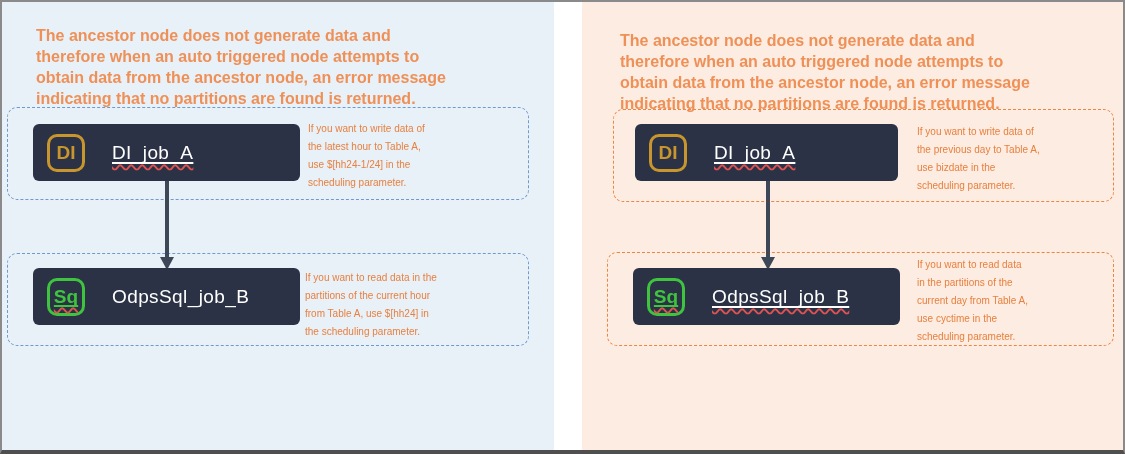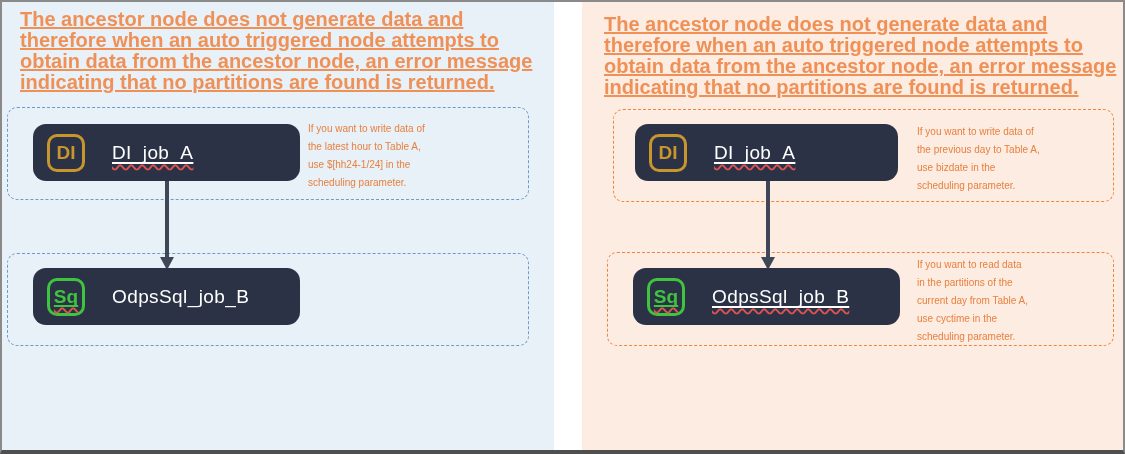--- a/index.html
+++ b/index.html
@@ -12,40 +12,40 @@
     position:absolute; left:0; top:0; width:1125px; height:454px;
     box-sizing:border-box; background:#ffffff;
     border:2px solid #8a8a8a; border-bottom:4px solid #4f4f4f;
     overflow:hidden;
   }
   .panel { position:absolute; top:0; height:448px; }
   .panel-left  { left:0;    width:552px; background:var(--left-panel-bg); }
   .panel-right { left:580px; width:541px; background:var(--right-panel-bg); }
 
   .panel-header {
-    position:absolute; margin:0; font-weight:bold; font-size:20px;
-    line-height:21px; color:var(--header-text); white-space:pre-line;text-decoration:underline;
+    position:absolute; margin:16px; font-weight:bold; font-size:16px;
+    line-height:21px; color:var(--header-text); white-space:pre-line;
   }
   .panel-left  .panel-header { left:18px; top:7px; }
   .panel-right .panel-header { left:22px; top:12px; }
 
   .dashed-box {
     position:absolute; box-sizing:border-box;
     border:1.5px dashed; border-radius:10px;
   }
   .panel-left  .dashed-box { border-color:var(--left-dashed-border); }
   .panel-right .dashed-box { border-color:var(--right-dashed-border); }
   .panel-left  .box-top    { left:5px;  top:105px; width:522px; height:93px; }
   .panel-left  .box-bottom { left:5px;  top:251px; width:522px; height:93px; }
   .panel-right .box-top    { left:31px; top:107px; width:501px; height:93px; }
   .panel-right .box-bottom { left:25px; top:250px; width:507px; height:94px; }
 
   .node {
     position:absolute; width:267px; height:57px;
-    background:var(--node-bg); border-radius:13px;
+    background:var(--node-bg); border-radius:6px;
     display:flex; align-items:center;
   }
   .panel-left  .node-top    { left:31px; top:122px; }
   .panel-left  .node-bottom { left:31px; top:266px; }
   .panel-right .node-top    { left:53px; top:122px; width:263px; }
   .panel-right .node-bottom { left:51px; top:266px; }
 
   .node-icon {
     margin-left:14px; width:38px; height:38px; box-sizing:border-box;
     border:3px solid; border-radius:10px; flex:0 0 auto;
@@ -120,20 +120,24 @@
       <span class="node-icon sq-style">
           <span class="wavy"><span class="solid-u">Sq</span></span>
         </span>
       <span class="node-label">OdpsSql_job_B</span>
     </div>
 
     <p class="note note-top">If you want to write data of
 the latest hour to Table A,
 use $[hh24-1/24] in the
 scheduling parameter.</p>
+    <p class="note note-bottom">If you want to read data in the
+partitions of the current hour
+from Table A, use $[hh24] in
+the scheduling parameter.</p>
   </section>
 
   <section class="panel panel-right">
     <p class="panel-header">The ancestor node does not generate data and
 therefore when an auto triggered node attempts to
 obtain data from the ancestor node, an error message
 indicating that no partitions are found is returned.</p>
 
     <div class="dashed-box box-top"></div>
     <div class="dashed-box box-bottom"></div>

